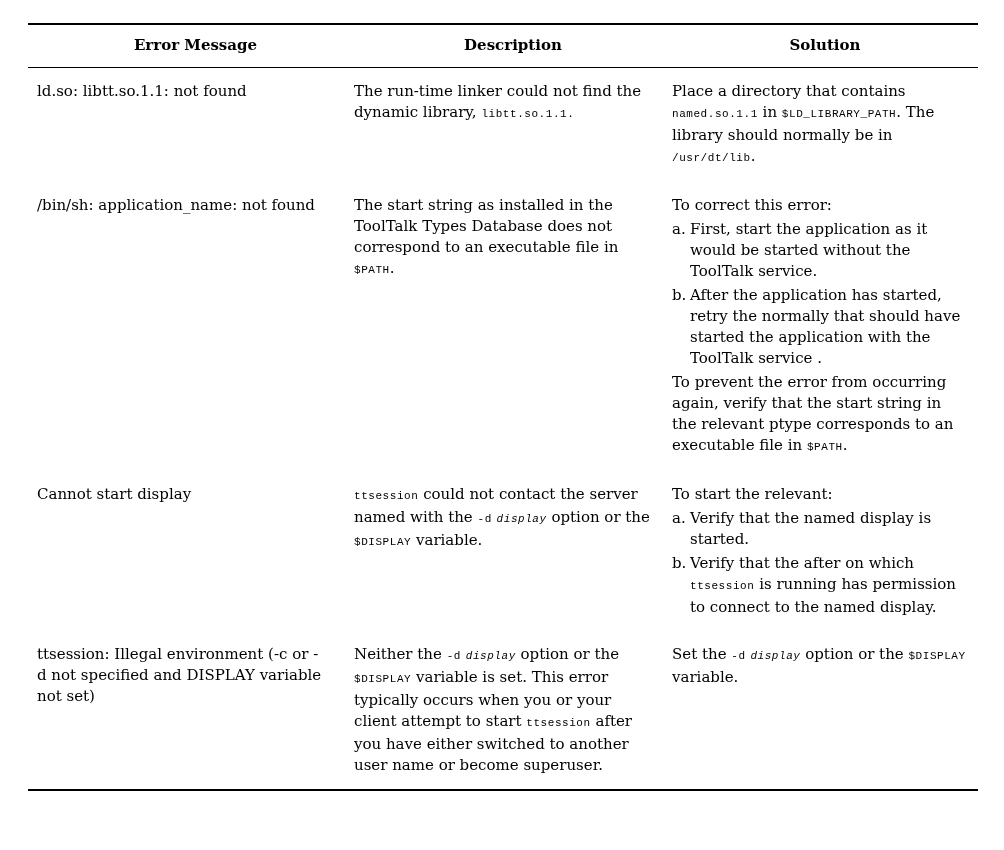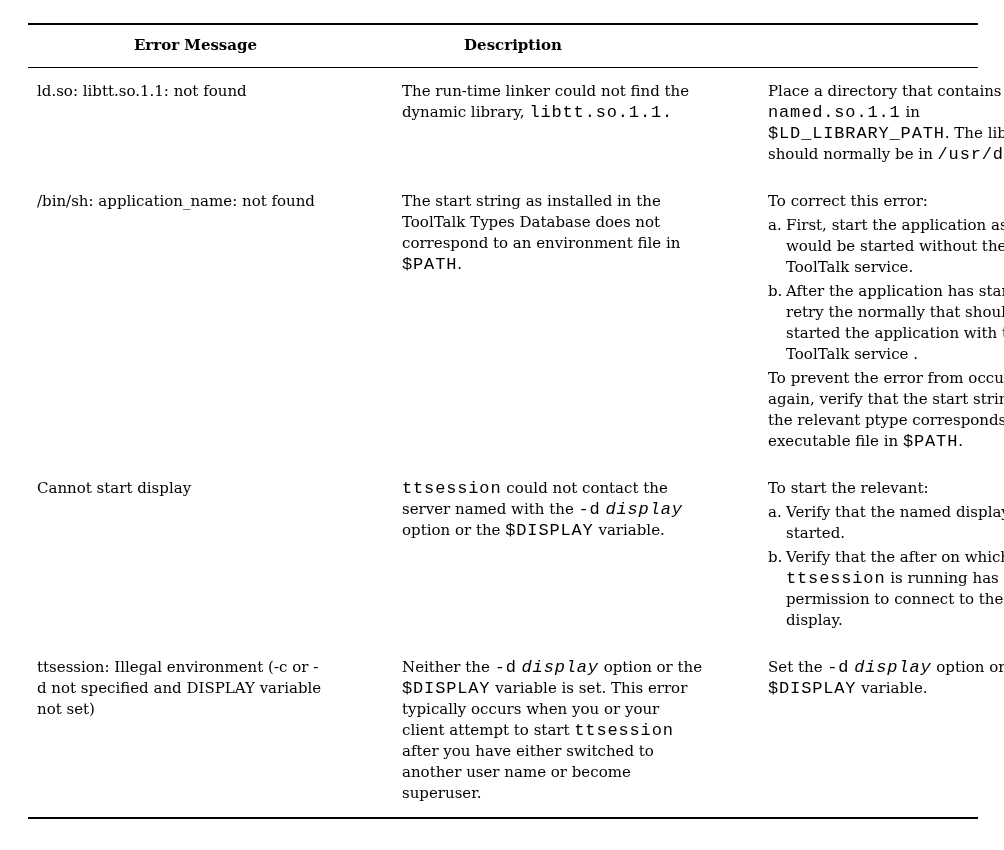--- a/index.html
+++ b/index.html
@@ -12,64 +12,65 @@
   }
   .doc-table { margin: 23px 26px 0 28px; }
   .rule { height: 0; border: none; border-top: 2px solid #000; }
   .rule-mid { border-top: 1px solid #000; }
   .thead, .row {
     display: grid;
     grid-template-columns: 326px 318px 306px;
   }
   .thead { padding: 11px 0 13px 0; font-weight: bold; text-align: center; }
   .hcell-error { padding-left: 9px; }
-  .row { padding: 13px 0 13px 0; gap: 48px; }
+  .row { padding: 13px 0 13px 0; }
   .cell { line-height: 21px; }
   .cell-error { padding: 0 28px 0 9px; }
   .cell-description { padding-right: 16px; }
   .cell-solution { padding-right: 10px; }
   .block + .block { margin-top: 3px; }
   .li { display: flex; }
   .li-marker { flex: 0 0 18px; }
   .li-text { flex: 1 1 auto; }
   .mono, .monoitalic {
     font-family: "Liberation Mono", "DejaVu Sans Mono", monospace;
-    font-size: 17px;
+    font-size: 11px;
     letter-spacing: 0.05em;
   }
   .monoitalic { font-style: italic; }
 </style>
 </head>
 <body>
 
 <div class="doc-table">
   <div class="rule"></div>
   <div class="thead">
     <div class="hcell hcell-error">Error Message</div>
     <div class="hcell hcell-description">Description</div>
+    <div class="hcell hcell-solution">Solution</div>
   </div>
   <div class="rule rule-mid"></div>
   <div id="table-body">
       <div class="row">
         <div class="cell cell-error">
           <div class="block para"><span class="">ld.so: libtt.so.1.1: not found</span></div>
         </div>
         <div class="cell cell-description">
           <div class="block para"><span class="">The run-time linker could not find the dynamic library, </span><span class="mono">libtt.so.1.1.</span></div>
         </div>
         <div class="cell cell-solution">
           <div class="block para"><span class="">Place a directory that contains </span><span class="mono">named.so.1.1</span><span class=""> in </span><span class="mono">$LD_LIBRARY_PATH</span><span class="">. The library should normally be in </span><span class="mono">/usr/dt/lib</span><span class="">.</span></div>
         </div>
       </div>
       <div class="row">
         <div class="cell cell-error">
           <div class="block para"><span class="">/bin/sh: application_name: not found</span></div>
         </div>
         <div class="cell cell-description">
-          <div class="block para"><span class="">The start string as installed in the ToolTalk Types Database does not correspond to an environment file in </span><span class="mono">$PATH</span><span class="">.</span></div>
+          <div class="block para"><span class="">The start string as installed in the ToolTalk Types Database does not correspond to an executable file in </span><span class="mono">$PATH</span><span class="">.</span></div>
         </div>
         <div class="cell cell-solution">
           <div class="block para"><span class="">To correct this error:</span></div>
           <div class="block li">
             <div class="li-marker">a.</div>
             <div class="li-text"><span class="">First, start the application as it would be started without the ToolTalk service.</span></div>
           </div>
           <div class="block li">
             <div class="li-marker">b.</div>
             <div class="li-text"><span class="">After the application has started, retry the normally that should have started the application with the ToolTalk service .</span></div>

